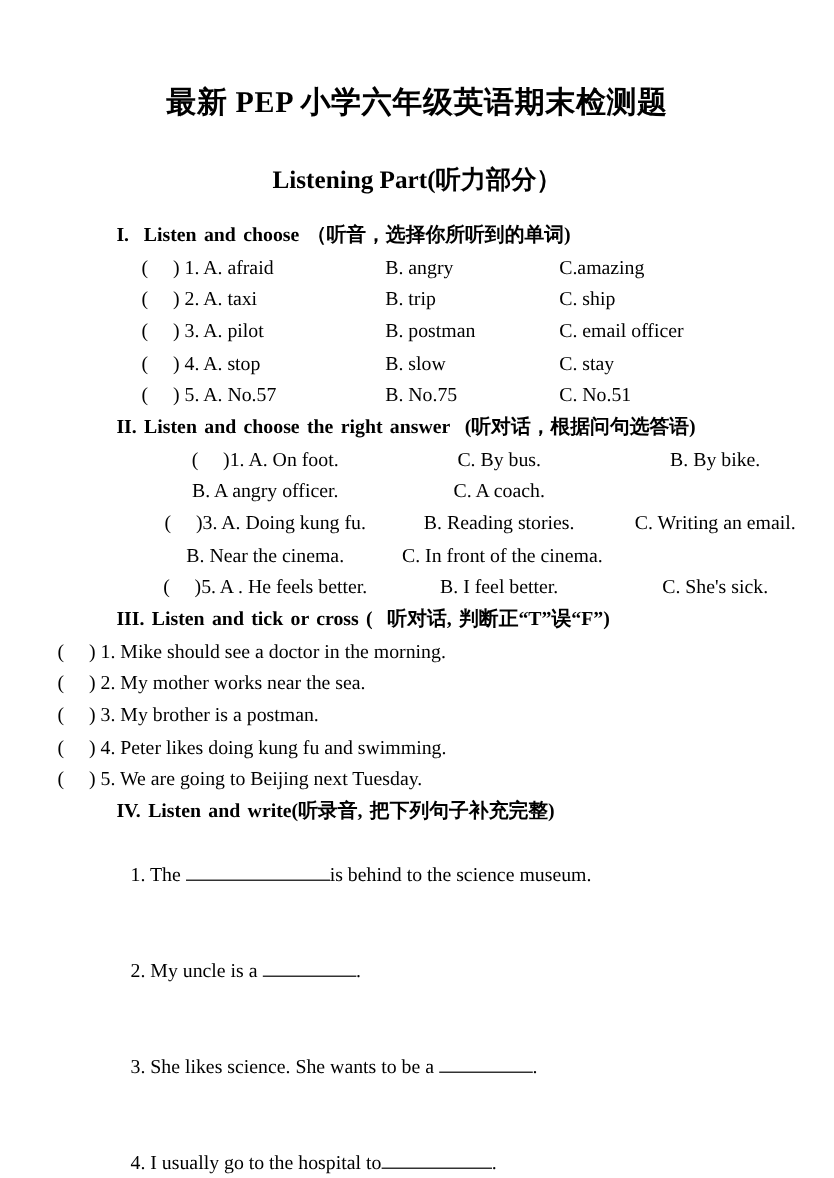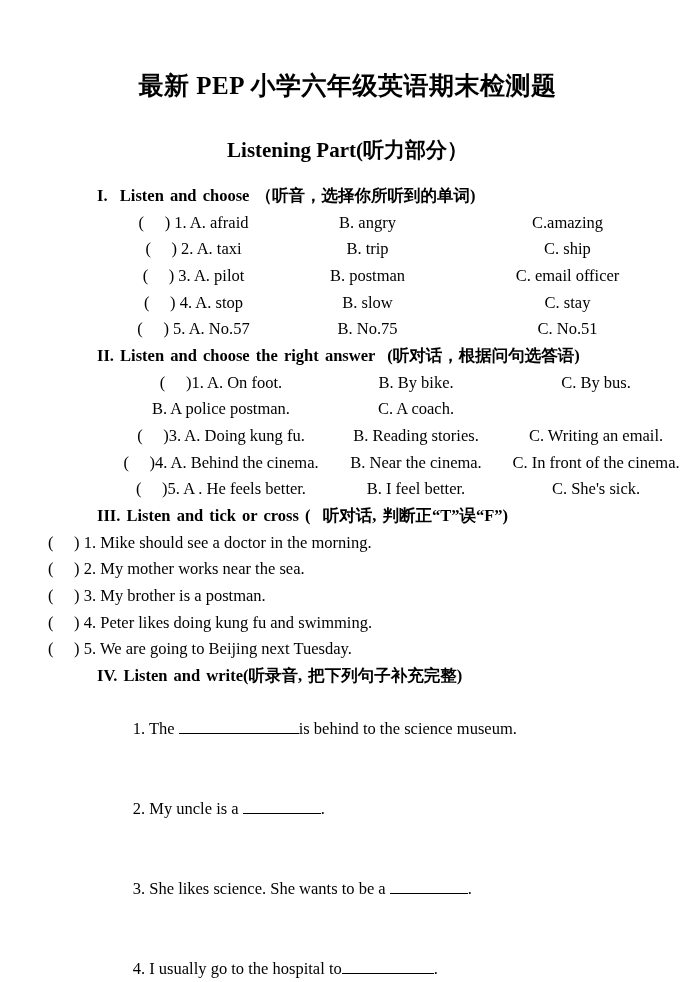--- a/index.html
+++ b/index.html
@@ -32,24 +32,24 @@
     font-size: 16.5px;
     line-height: 26.65px;
     white-space: pre;
   }
   .heading {
     font-weight: bold;
     padding-left: 97px;
     word-spacing: 2px;
   }
   .grid { display: grid; }
-  .g1 { padding-left: 92px; grid-template-columns: 203px 145px auto; text-align: center; }
+  .g1 { padding-left: 118px; grid-template-columns: 203px 145px auto; }
   .g2 { padding-left: 107px; grid-template-columns: 228px 162px auto; text-align: center; }
   .s3 { padding-left: 48px; }
-  .s4 { padding-left: 108px; }
+  .s4 { padding-left: 84px; }
   .cell { white-space: pre; }
   .blank {
     display: inline-block;
     border-bottom: 1.4px solid #000;
     height: 15px;
     vertical-align: baseline;
   }
   .b120 { width: 120px; }
   .b78  { width: 78px; }
   .b92  { width: 92px; }
@@ -87,34 +87,33 @@
     </div>
     <div class="line grid g1">
       <span class="cell">(     ) 5. A. No.57</span>
       <span class="cell">B. No.75</span>
       <span class="cell">C. No.51</span>
     </div>
 
     <div class="line heading">II. Listen and choose the right answer  (听对话，根据问句选答语)</div>
     <div class="line grid g2">
       <span class="cell">(     )1. A. On foot.</span>
+      <span class="cell">C. By bus.</span>
       <span class="cell">B. By bike.</span>
-      <span class="cell">C. By bus.</span>
     </div>
     <div class="line grid g2">
-      <span class="cell">B. A police postman.</span>
+      <span class="cell">B. A angry officer.</span>
       <span class="cell">C. A coach.</span>
     </div>
     <div class="line grid g2">
       <span class="cell">(     )3. A. Doing kung fu.</span>
       <span class="cell">B. Reading stories.</span>
       <span class="cell">C. Writing an email.</span>
     </div>
     <div class="line grid g2">
-      <span class="cell">(     )4. A. Behind the cinema.</span>
       <span class="cell">B. Near the cinema.</span>
       <span class="cell">C. In front of the cinema.</span>
     </div>
     <div class="line grid g2">
       <span class="cell">(     )5. A . He feels better.</span>
       <span class="cell">B. I feel better.</span>
       <span class="cell">C. She's sick.</span>
     </div>
 
     <div class="line heading">III. Listen and tick or cross (  听对话, 判断正“T”误“F”)</div>

